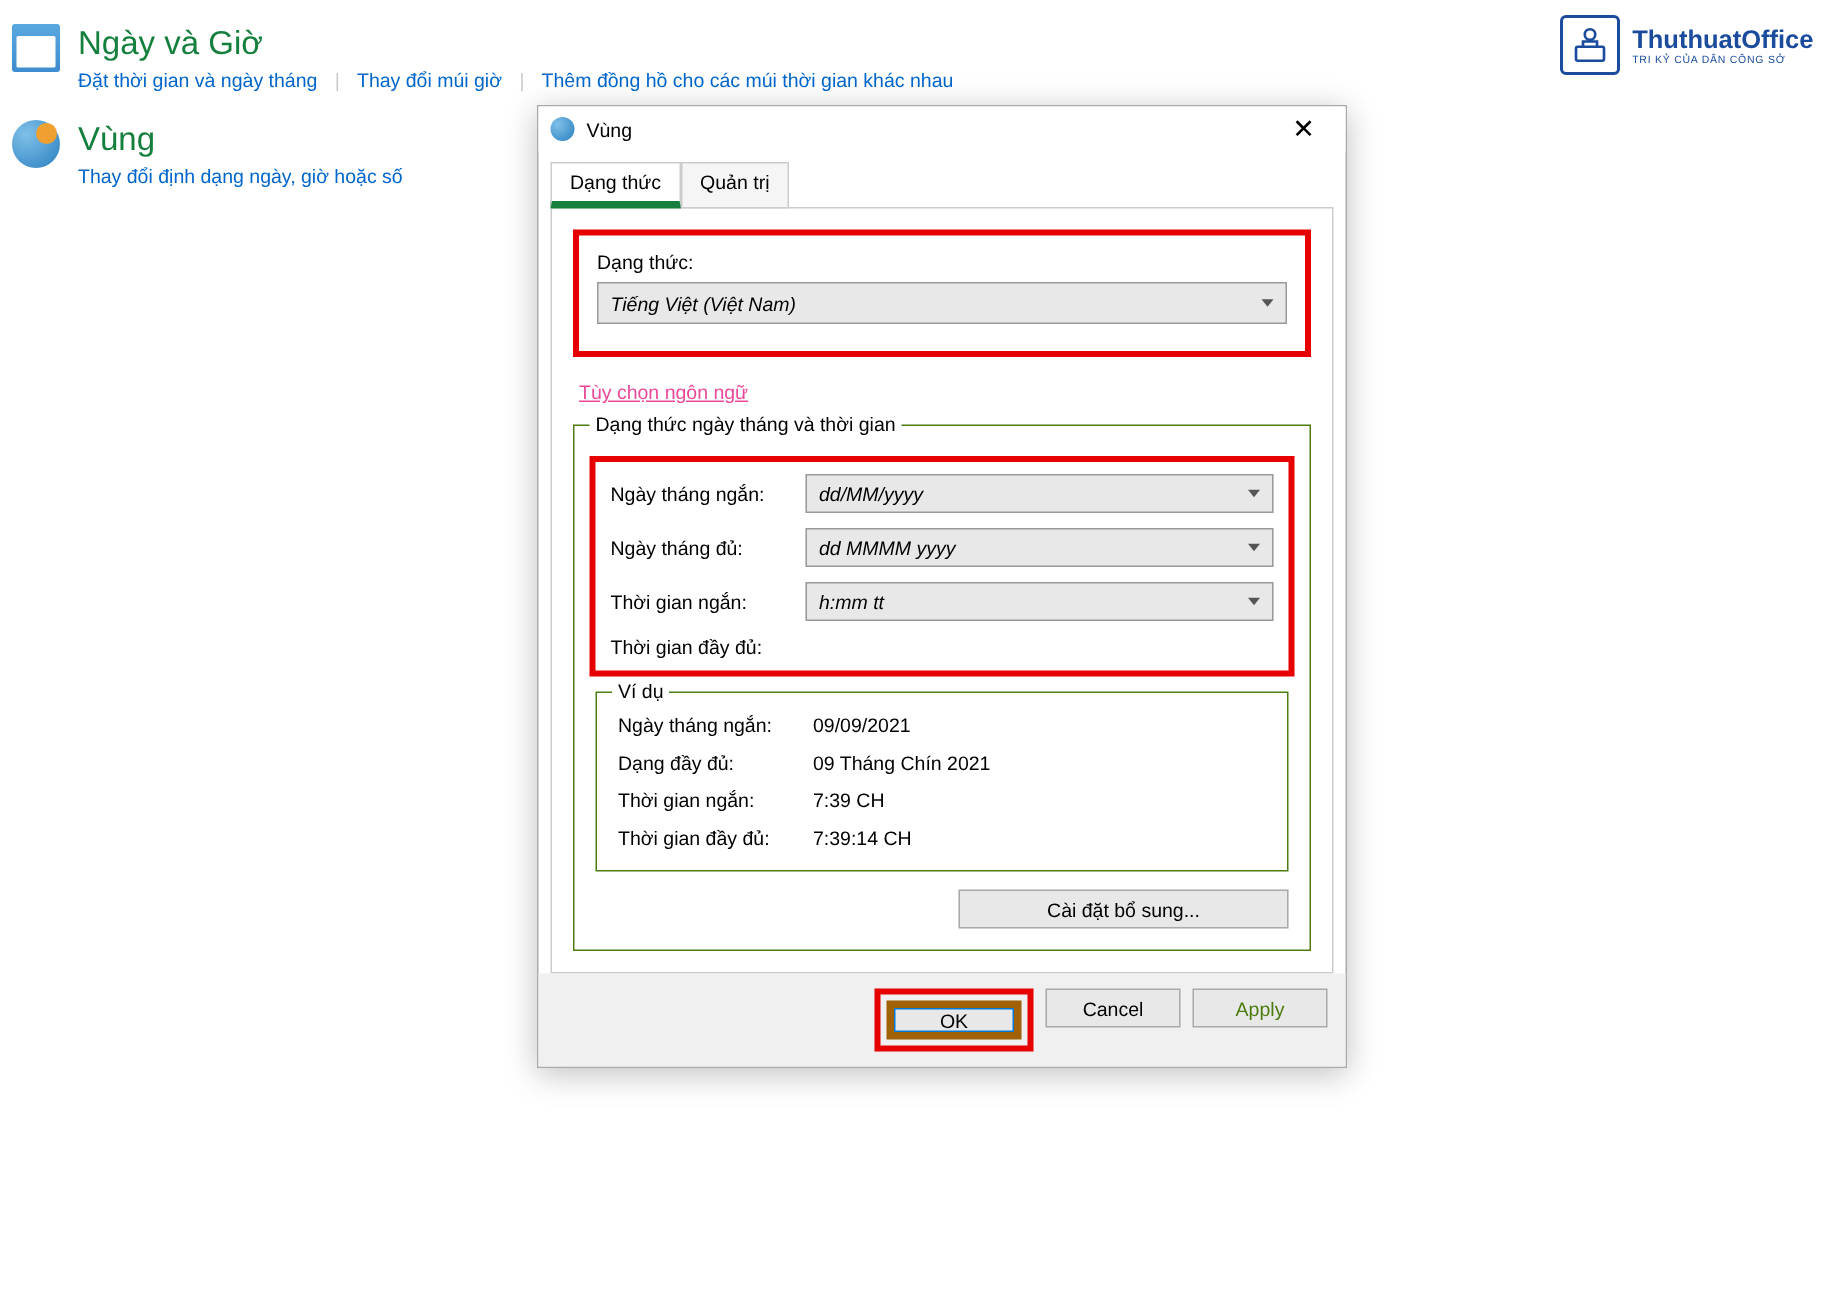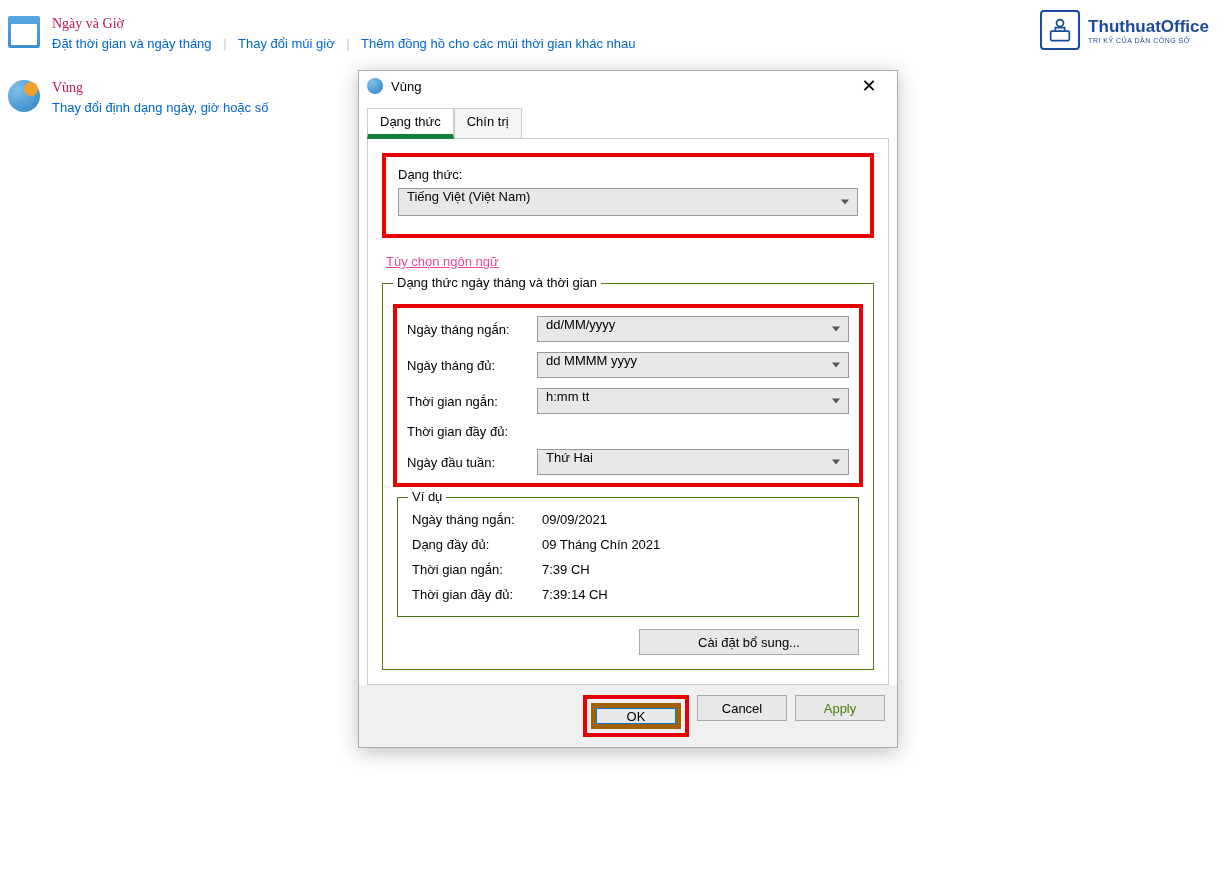--- a/index.html
+++ b/index.html
@@ -42,25 +42,24 @@
     }
     .globe-icon::after {
       content: "";
       position: absolute;
       top: 2px; right: 2px;
       width: 14px; height: 14px;
       background: #f0a030;
       border-radius: 50%;
     }
     .bg-item .content h2 {
-      font-size: 14px;
+      font-size: 22px;
       font-weight: normal;
-      color: #be185d;
+      color: #15803d;
       margin-bottom: 4px;
-      font-family: Liberation Serif, serif;
     }
     .bg-item .links {
       color: #0066cc;
       font-size: 13px;
     }
     .bg-item .links span { cursor: pointer; }
     .bg-item .sep { color: #ccc; margin: 0 8px; }
     
     .watermark {
       position: absolute;
@@ -159,22 +158,24 @@
       font-size: 13px;
     }
     .combo {
       width: 100%;
       height: 28px;
       border: 1px solid #999;
       background: #e8e8e8;
       padding: 0 24px 0 8px;
       font-size: 13px;
       display: flex;
-      position: relative;
-      cursor: pointer;
+      align-items: center;
+      position: relative;
+      cursor: pointer;
+      font-style: italic;
     }
     .combo::after {
       content: "";
       position: absolute;
       right: 8px;
       top: 50%;
       transform: translateY(-50%);
       border-left: 4px solid transparent;
       border-right: 4px solid transparent;
       border-top: 5px solid #555;
@@ -309,21 +310,21 @@
 
 <div class="dialog">
   <div class="titlebar">
     <div class="tb-icon"></div>
     <div class="tb-title">Vùng</div>
     <div class="close">✕</div>
   </div>
 
   <div class="tabs">
     <div class="tab active">Dạng thức</div>
-    <div class="tab">Chín trị</div>
+    <div class="tab">Quản trị</div>
   </div>
 
   <div class="tab-body">
 
     <div class="hl-red hl-box1">
       <div class="label-format">Dạng thức:</div>
       <div class="combo">
         <span>Tiếng Việt (Việt Nam)</span>
       </div>
     </div>
@@ -348,26 +349,20 @@
         </div>
         <div class="form-row">
           <div class="flabel">Thời gian ngắn:</div>
           <div class="combo">
             <span>h:mm tt</span>
           </div>
         </div>
         <div class="form-row">
           <div class="flabel">Thời gian đầy đủ:</div>
         </div>
-        <div class="form-row">
-          <div class="flabel">Ngày đầu tuần:</div>
-          <div class="combo">
-            <span>Thứ Hai</span>
-          </div>
-        </div>
       </div>
 
       <div class="fieldset" style="margin-top:8px">
         <div class="legend">Ví dụ</div>
         <div class="ex-row">
           <div class="elabel">Ngày tháng ngắn:</div>
           <div>09/09/2021</div>
         </div>
         <div class="ex-row">
           <div class="elabel">Dạng đầy đủ:</div>

